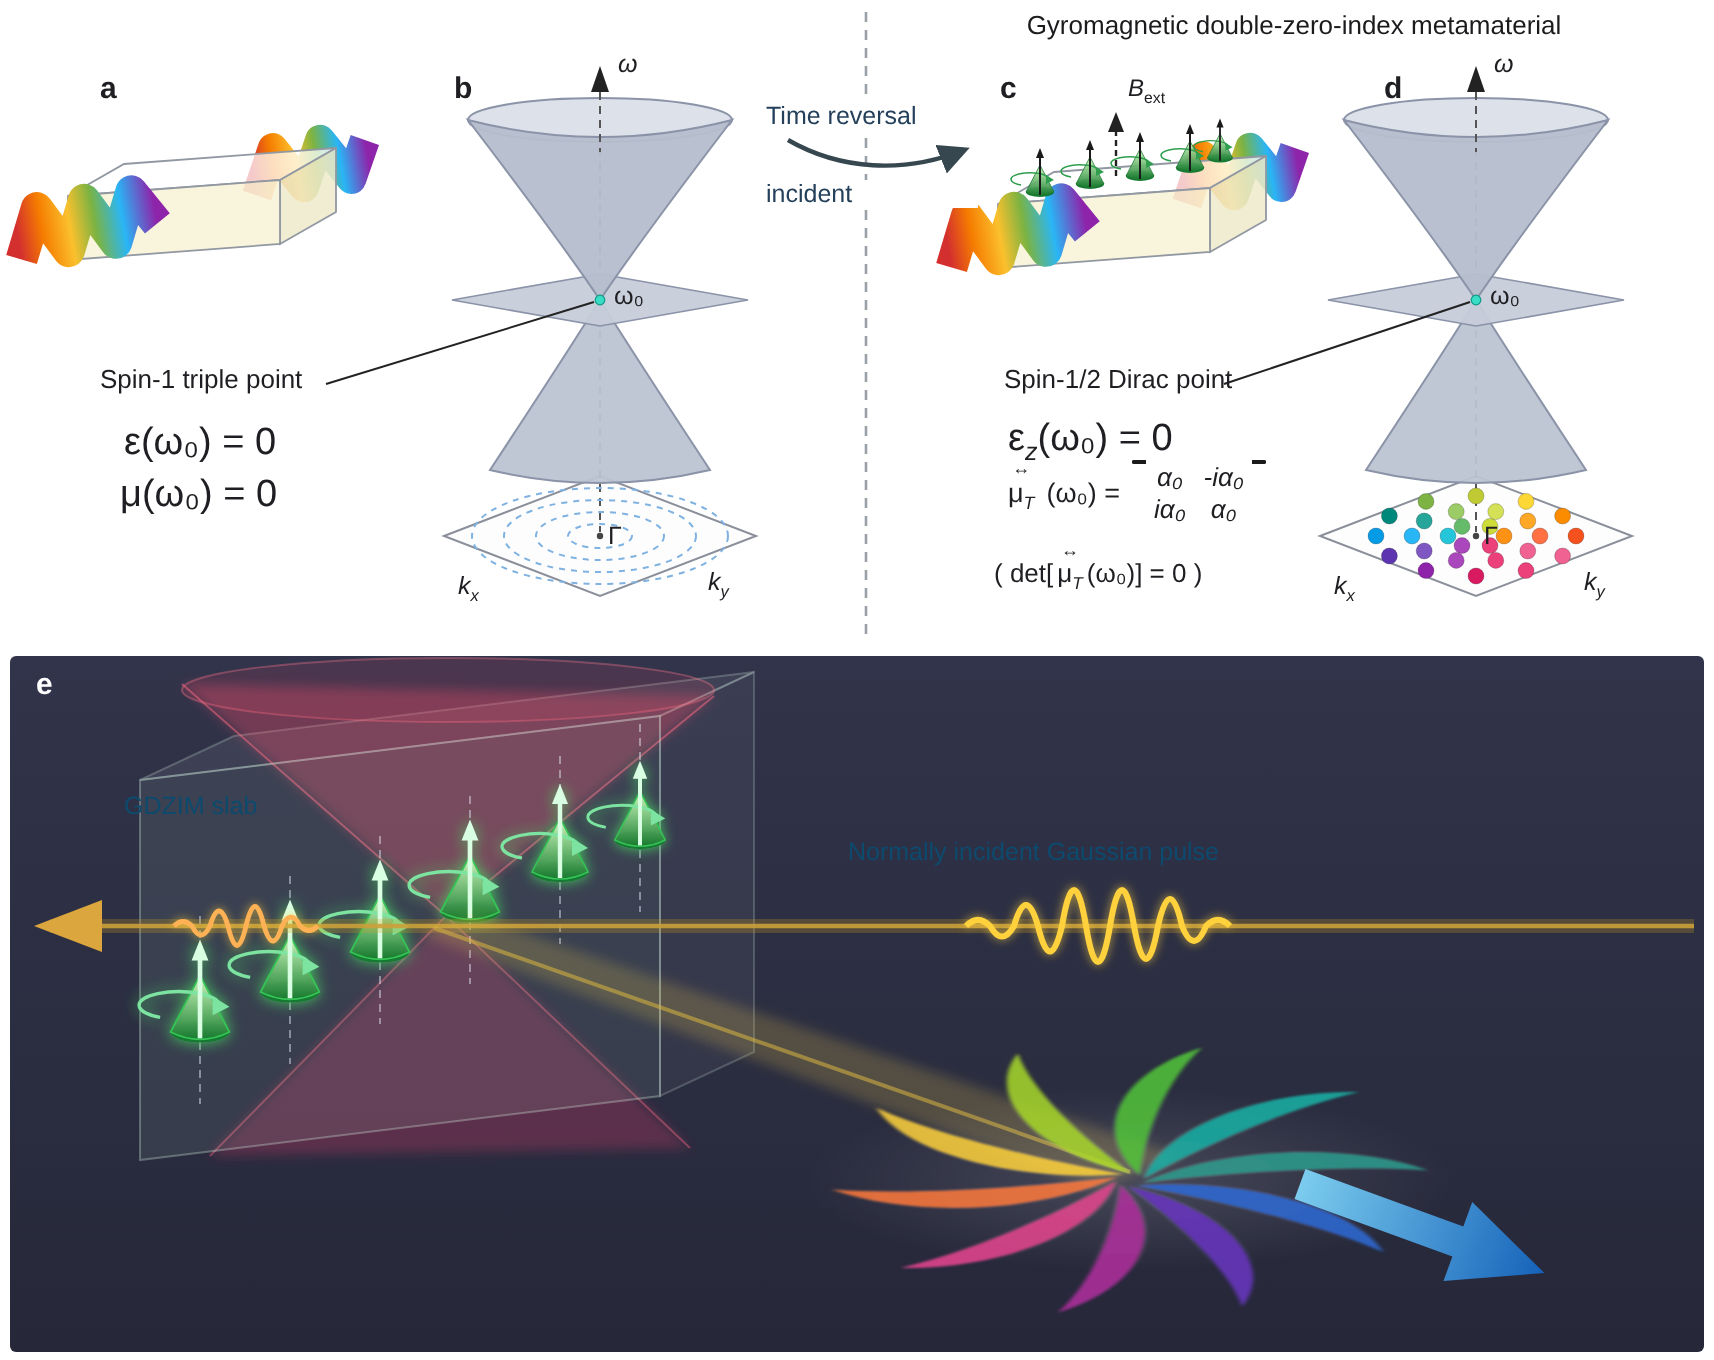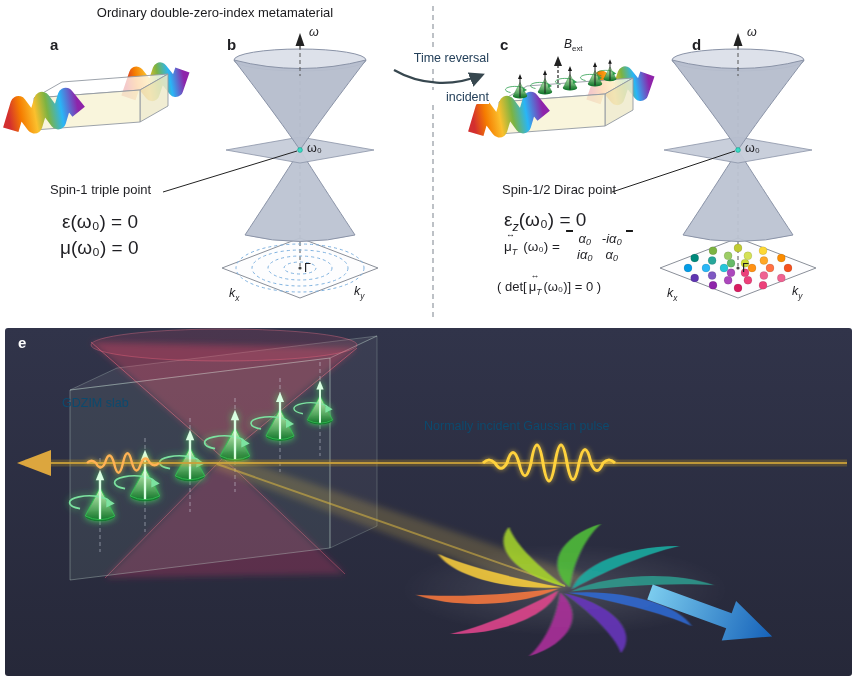--- a/index.html
+++ b/index.html
@@ -5,21 +5,21 @@
   body{margin:0;background:#ffffff}
   .stage{position:relative;width:857px;height:680px;background:#fff;overflow:hidden;
          font-family:"Liberation Sans","DejaVu Sans",sans-serif;color:#222}
   svg.art{position:absolute;left:0;top:0}
   .lbl{position:absolute;font-size:13px;line-height:1.15;white-space:nowrap;color:#1f1f23}
   .title{width:400px;text-align:center;font-size:13px;color:#1b1b1e}
   .plabel{font-weight:bold;font-size:15px}
   .it{font-style:italic}
   sub{font-size:.66em}
   .eq{font-size:19px}
-  .trans{width:106px;text-align:right;background:#fff;font-size:12.5px;color:#24405a}
+  .trans{width:106px;text-align:left;background:#fff;font-size:12.5px;color:#24405a}
   .white{color:#0c4a6e}
   .elabel{font-weight:bold;font-size:15px;color:#fff}
   .axis-lbl{font-size:12.5px}
   .matrix-line{display:flex;align-items:center;gap:6px;font-size:13.5px}
   .mat{display:flex;align-items:flex-start}
   .cells{display:grid;grid-template-columns:auto auto;column-gap:9px;row-gap:0;
          padding:1px 4px;font-size:13px;line-height:16px;text-align:center;font-style:italic}
   .paren{width:6px;border:1.4px solid #1a1a1a}
   .paren.left{border-right:none;border-radius:9px 0 0 9px}
   .paren.right{border-left:none;border-radius:0 9px 9px 0}
@@ -251,21 +251,21 @@
       <use href="#petal" fill="#a8d82a" fill-opacity=".85" transform="rotate(252)"></use>
       <use href="#petal" fill="#52c43a" fill-opacity=".85" transform="rotate(288)"></use>
       <use href="#petal" fill="#19b2a6" fill-opacity=".85" transform="rotate(324)"></use>
     </g>
 
     <g transform="translate(645,264) rotate(20)">
       <polygon points="0,-8 84,-8 84,-21 130,0 84,21 84,8 0,8" fill="url(#blueArrowGrad)" fill-opacity=".95"></polygon>
     </g>
   </svg>
 
-  <span class="lbl title" style="left:15px;top:6px">Ordinary double-zero-index metamaterial</span>
+  <span class="lbl title" style="left:447px;top:6px">Gyromagnetic double-zero-index metamaterial</span>
 
   <span class="lbl plabel" style="left:50px;top:36px">a</span>
   <span class="lbl plabel" style="left:227px;top:36px">b</span>
   <span class="lbl plabel" style="left:500px;top:36px">c</span>
   <span class="lbl plabel" style="left:692px;top:36px">d</span>
 
   <span class="lbl trans" style="left:383px;top:51px">Time reversal</span>
   <span class="lbl trans" style="left:383px;top:90px">incident</span>
 
   <span class="lbl it axis-lbl" style="left:309px;top:25px">ω</span>

